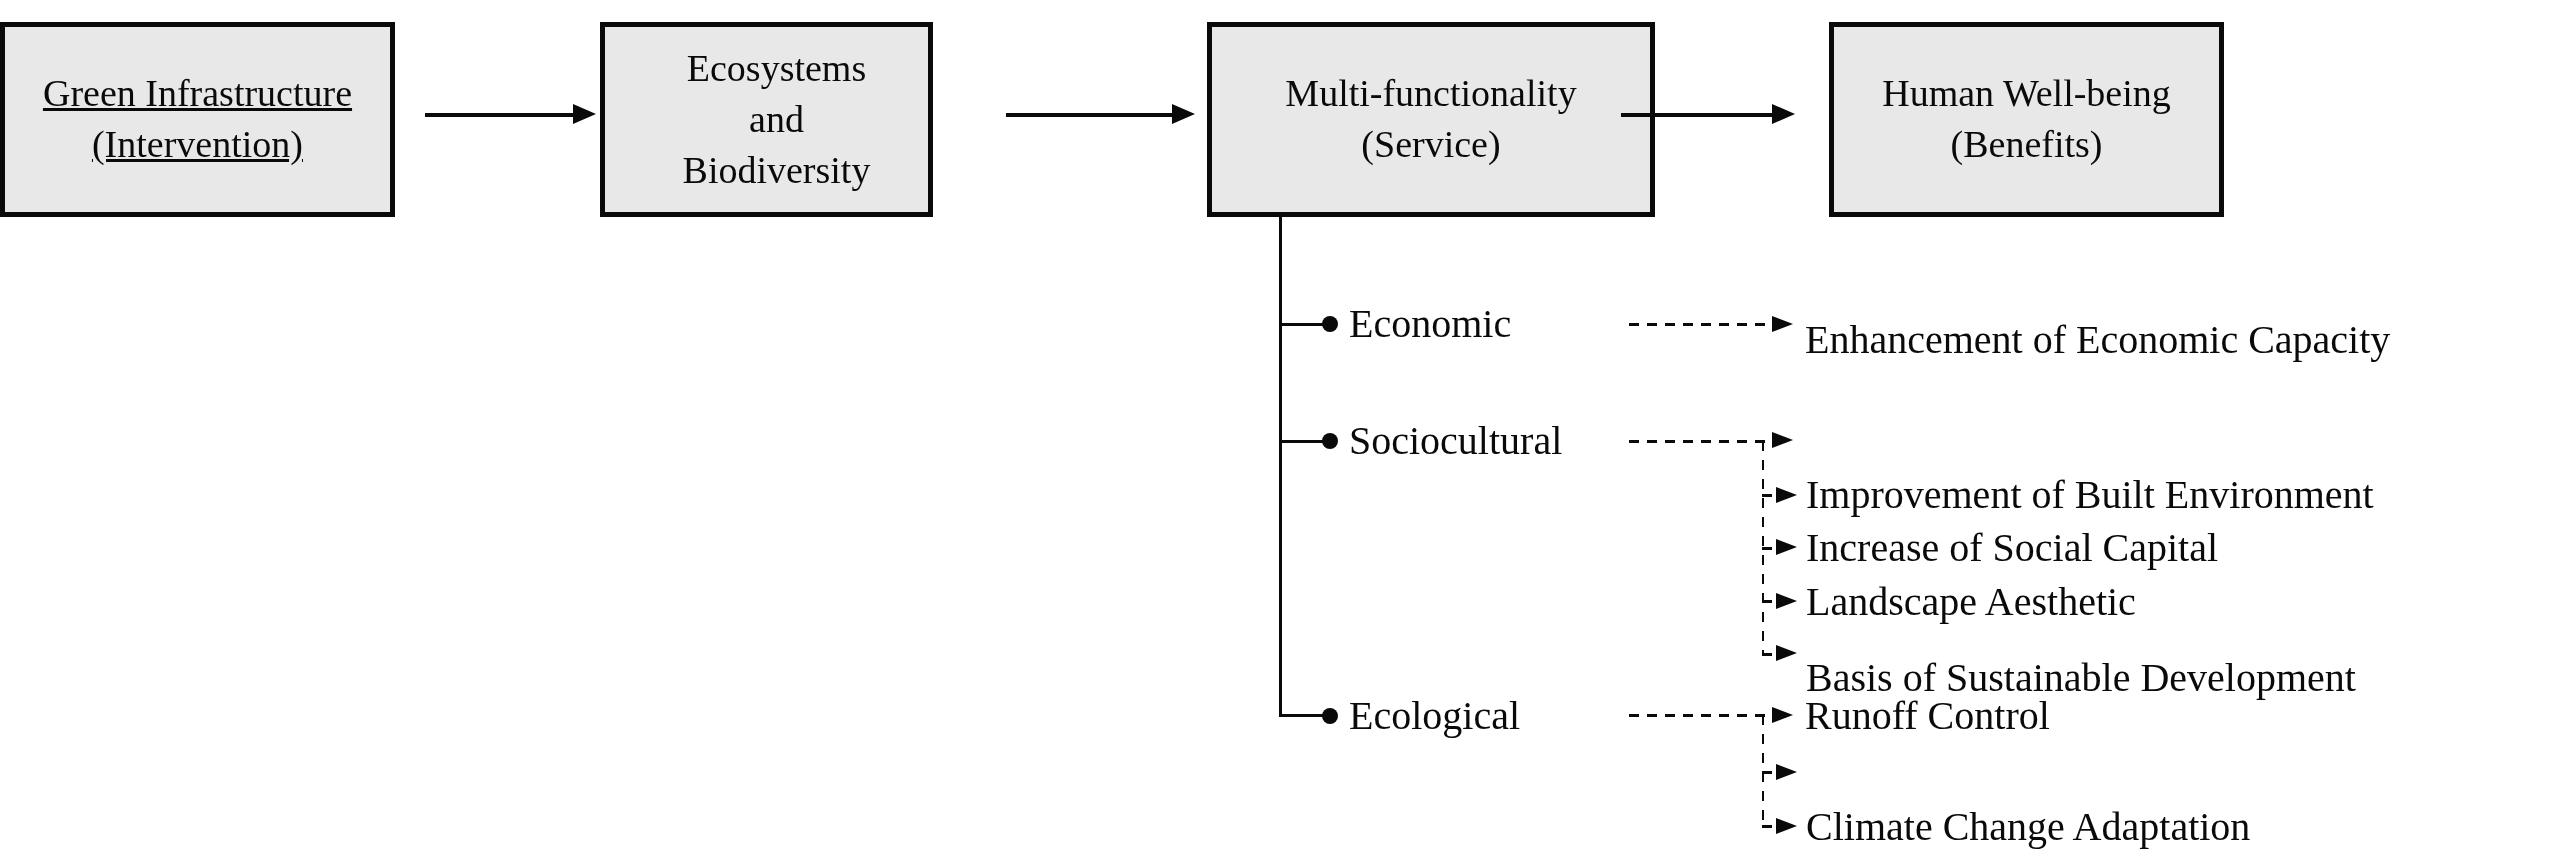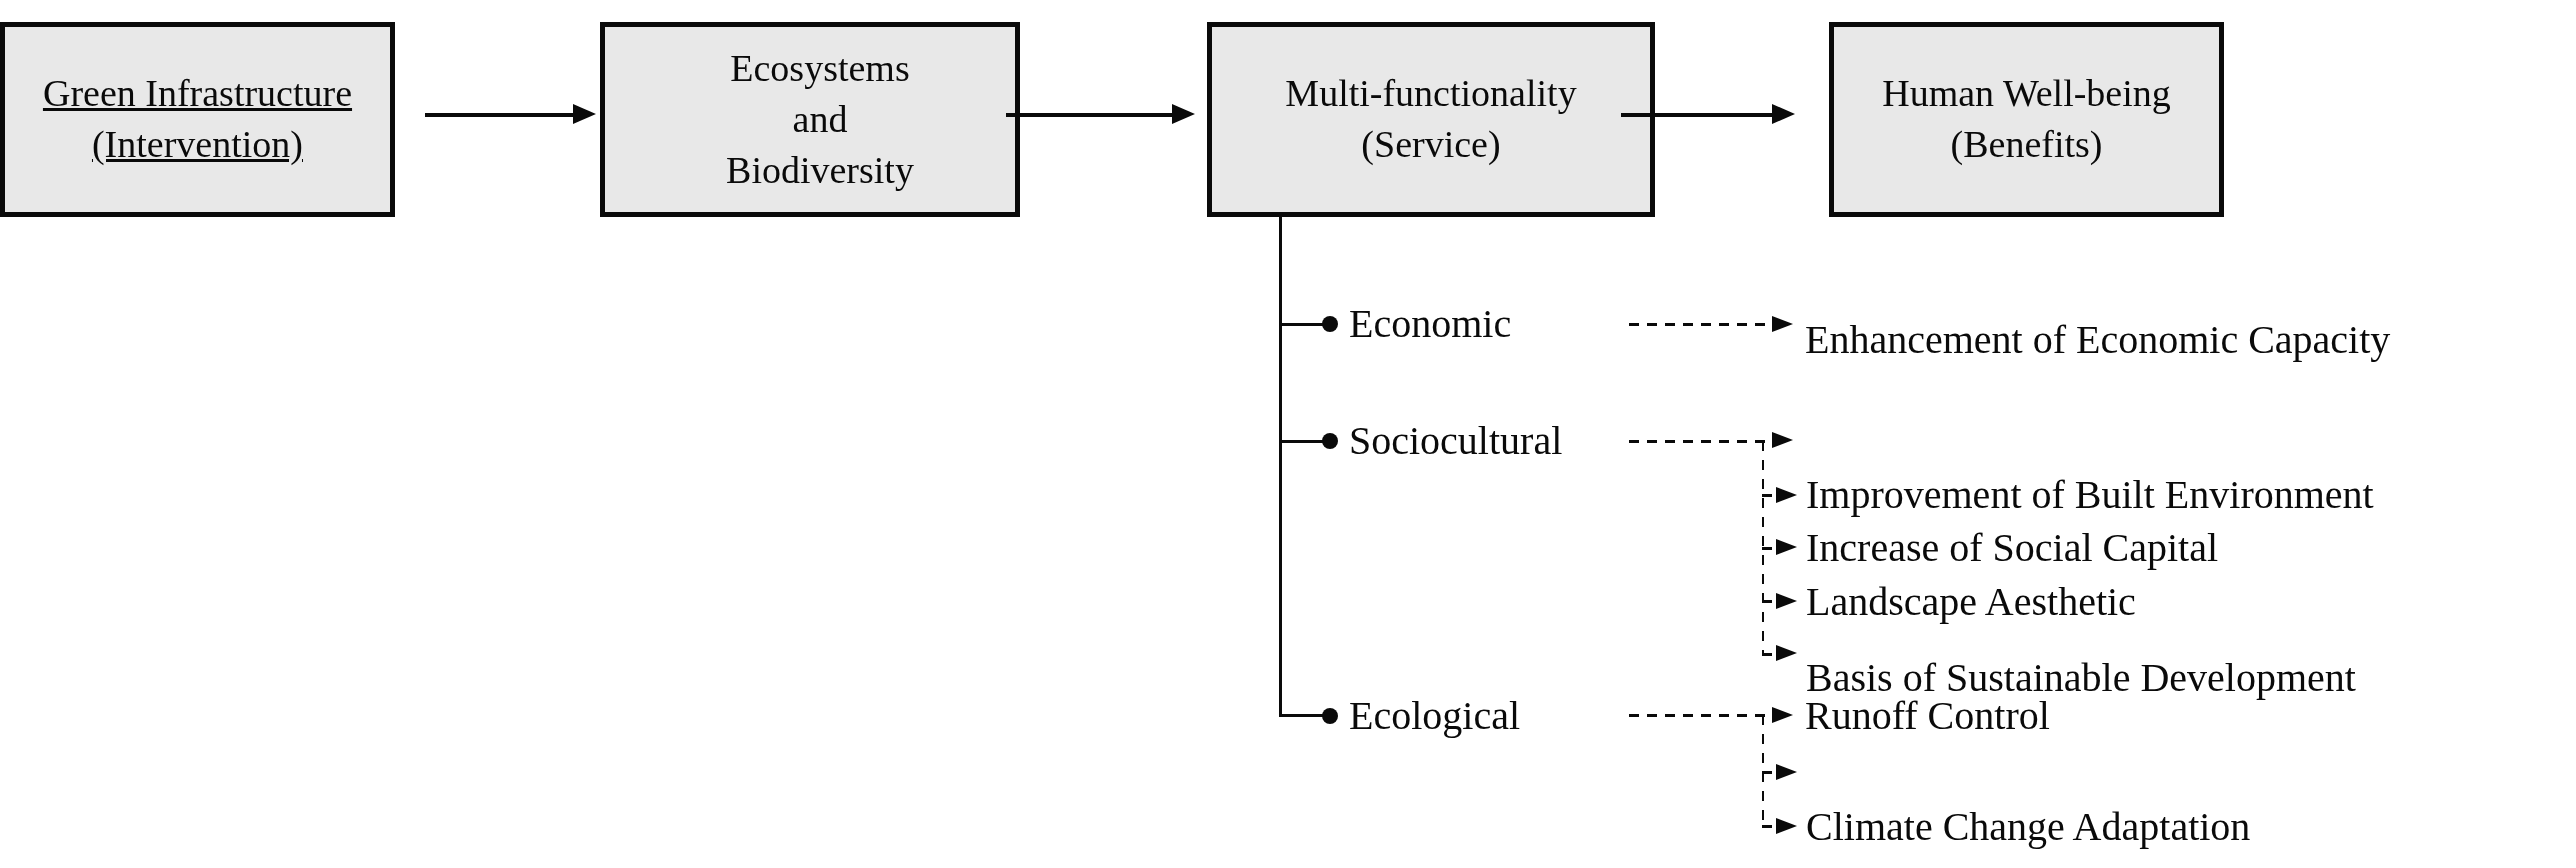--- a/index.html
+++ b/index.html
@@ -10,21 +10,21 @@
   }
   
   .fbox {
     position:absolute; top:21.7px; height:195px;
     background:#e8e8e8; border:5px solid #0a0a0a;
     display:flex; align-items:center; justify-content:center;
     text-align:center; font-size:38px; line-height:51px;
     white-space:pre-line; color:#0a0a0a;
   }
   .fbox.b1 { left:0;   width:395px;text-decoration:underline; }
-  .fbox.b2 { left:600px;  width:420px;padding-left:20px; }
+  .fbox.b2 { left:600px;  width:333px;padding-left:20px; }
   .fbox.b3 { left:1207px; width:448px; }
   .fbox.b4 { left:1829px; width:395px; }
 
   
   .shaft { position:absolute; height:3.6px; background:#0a0a0a; top:113px; }
   .shaft.a1 { left:425px;  width:149px; }
   .shaft.a2 { left:1006px; width:167px; }
   .shaft.a3 { left:1621px; width:153px; }
   .ahead {
     position:absolute; width:0; height:0; top:104px;

